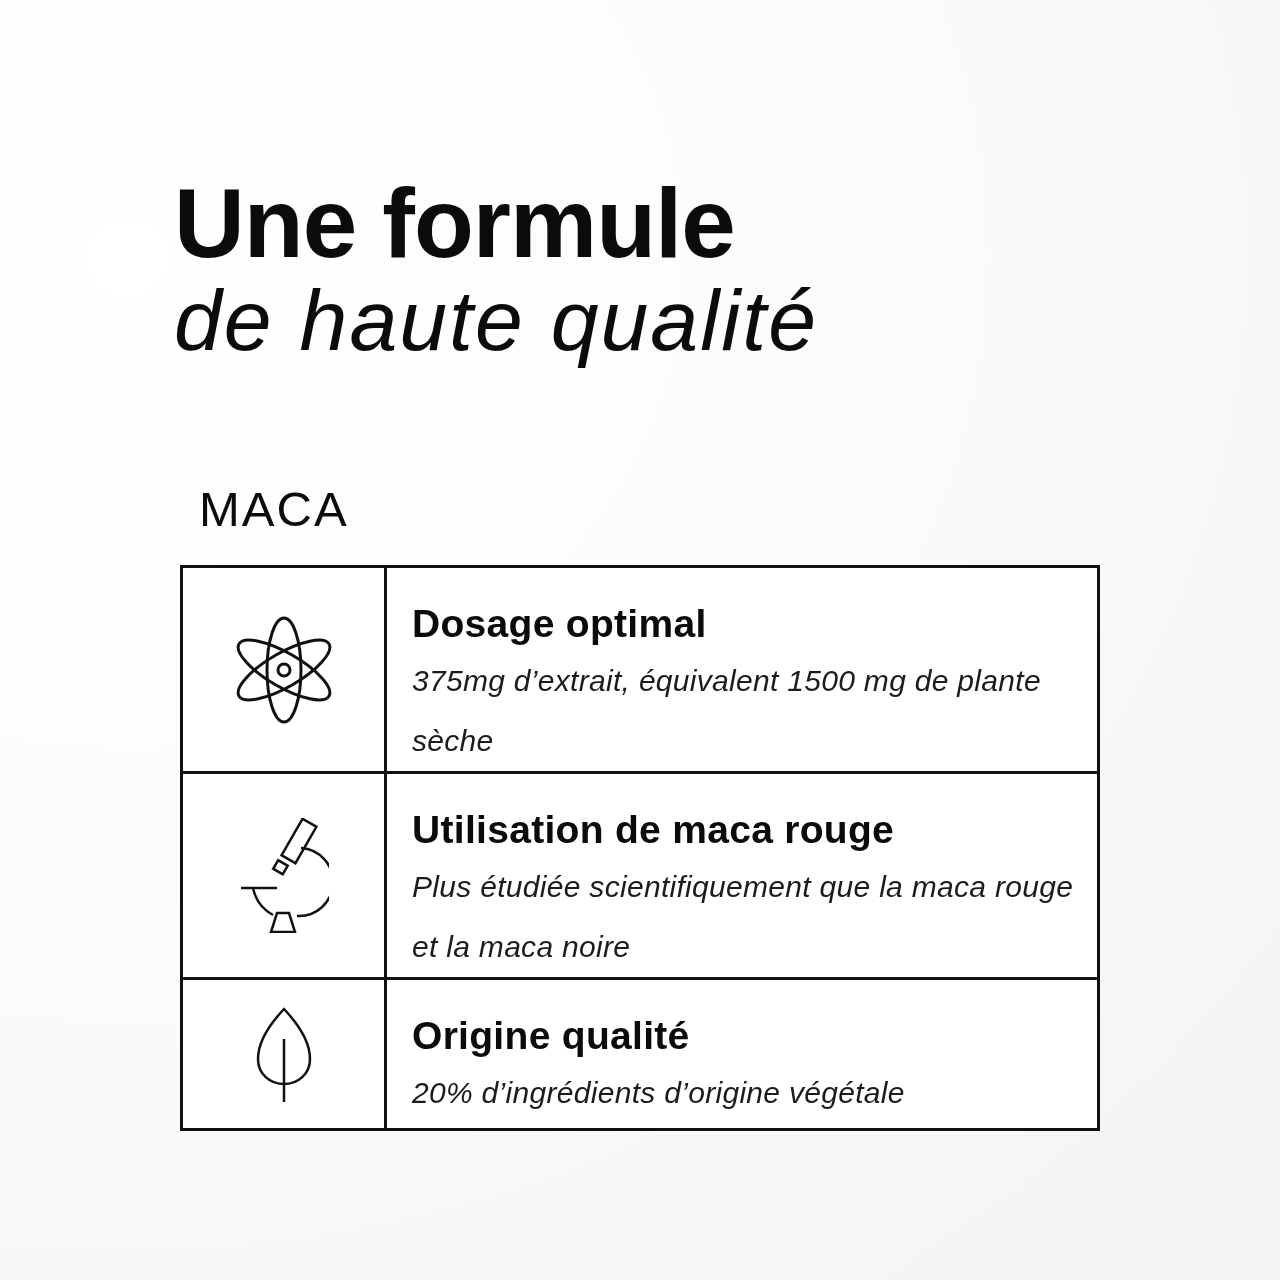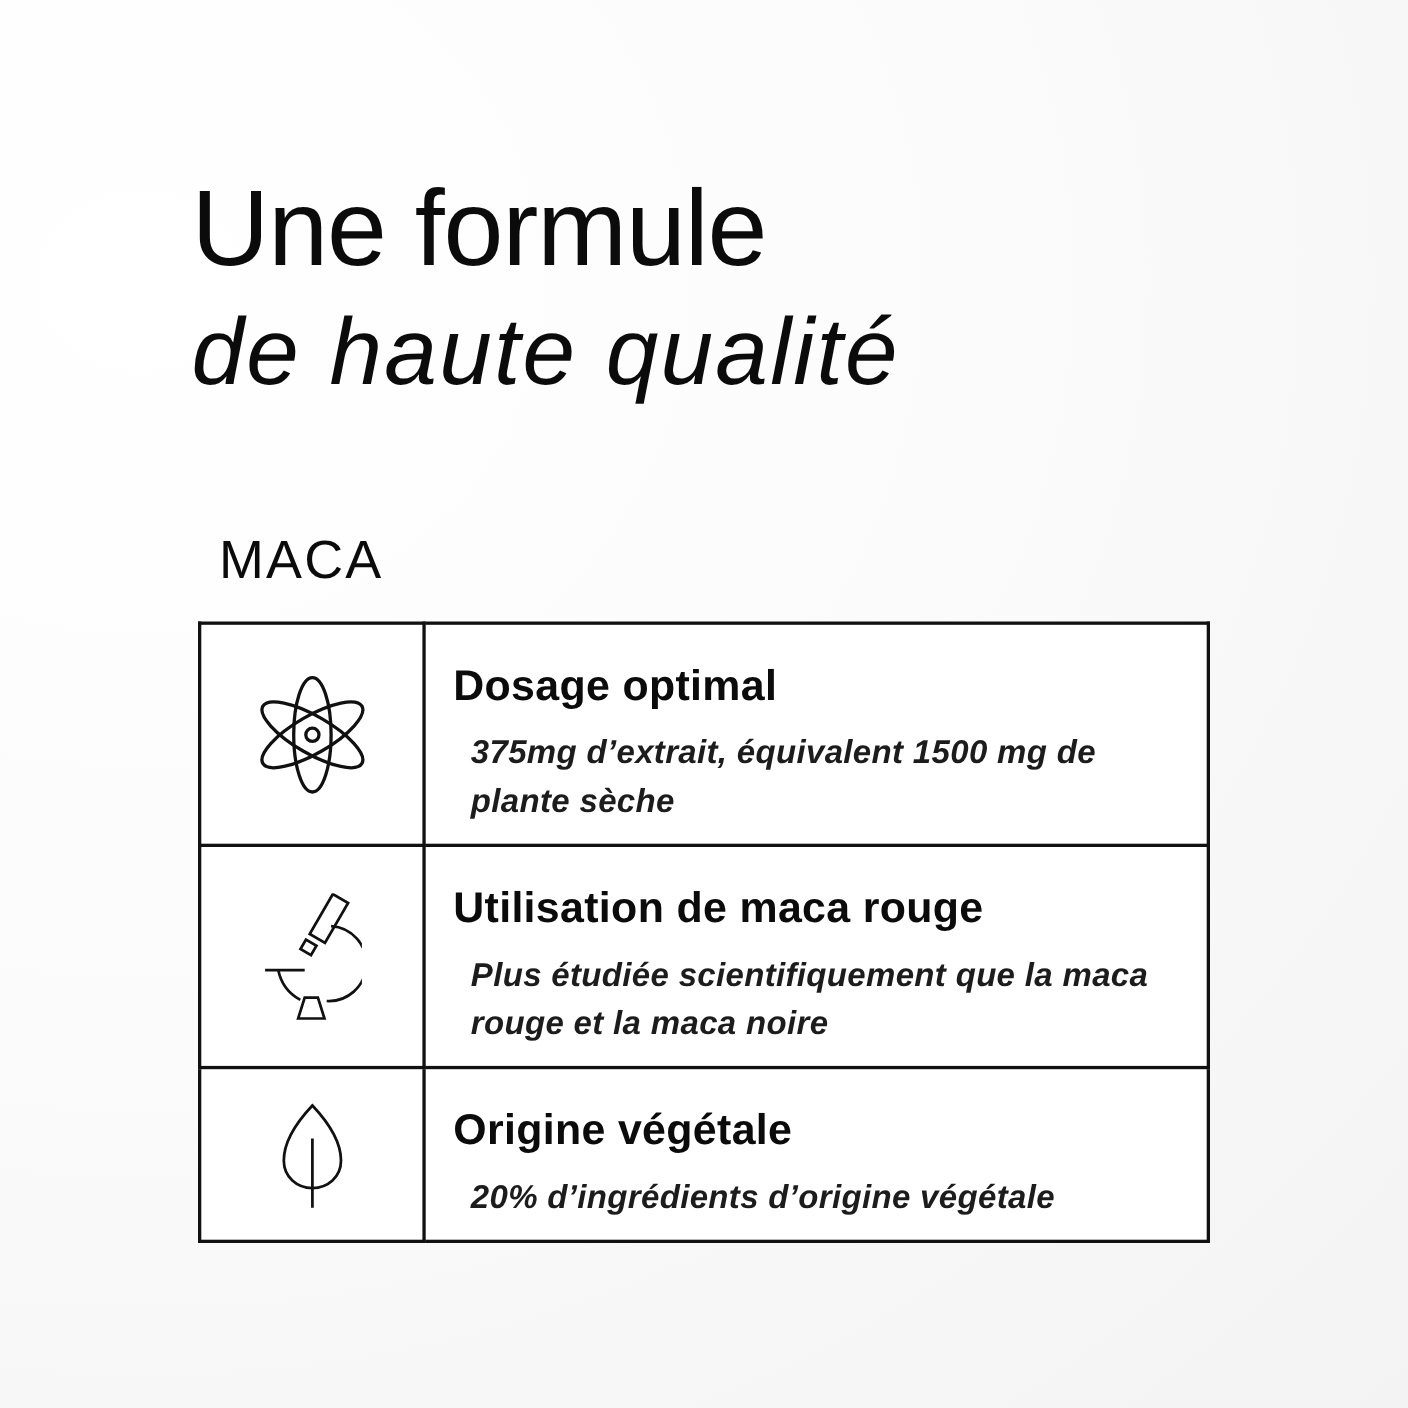--- a/index.html
+++ b/index.html
@@ -11,23 +11,23 @@
       height: 1280px;
       overflow: hidden;
       position: relative;
       background: radial-gradient(ellipse at 10% 20%, #ffffff 0%, #fcfcfc 40%, #f3f3f3 100%);
       font-family: "Liberation Sans", "DejaVu Sans", sans-serif;
       color: #0b0b0b;
     }
     .title-bold {
       position: absolute;
       left: 174px;
-      top: 152px;
+      top: 168px;
       font-size: 98px;
-      font-weight: 400;
+      font-weight: 700;
       letter-spacing: -1px;
       line-height: 110px;
       margin: 0;
       white-space: nowrap;
     }
     .title-italic {
       position: absolute;
       left: 174px;
       top: 270px;
       font-size: 86px;
@@ -81,24 +81,24 @@
     .feat-title {
       font-size: 39px;
       font-weight: 700;
       line-height: 46px;
       margin: 33px 0 4px 0;
       letter-spacing: 0.3px;
     }
     .feat-desc {
       font-size: 30px;
       font-style: italic;
-      font-weight: 700;
-      line-height: 44px;
+      font-weight: 400;
+      line-height: 60px;
       color: #1c1c1c;
-      margin: 16px;
+      margin: 0;
       letter-spacing: 0.3px;
     }
   </style>
 </head>
 <body>
 
 <h1 class="title-bold">Une formule</h1>
 <h2 class="title-italic">de haute qualité</h2>
 
 <div class="product-name">MACA</div>
@@ -148,18 +148,18 @@
   <tr class="row-3">
     <td class="icon-cell">
       <span>
         <svg width="60" height="100" viewBox="0 0 60 100" fill="none" stroke="#111" stroke-width="2.5">
           <path d="M30 5 C14 22 4 38 4 55 C4 70 16 80 30 80 C44 80 56 70 56 55 C56 38 46 22 30 5 Z"></path>
           <line x1="30" y1="35" x2="30" y2="98"></line>
         </svg>
       </span>
     </td>
     <td class="text-cell">
-      <div class="feat-title">Origine végétale</div>
+      <div class="feat-title">Origine qualité</div>
       <p class="feat-desc">20% d’ingrédients d’origine végétale</p>
     </td>
   </tr>
 </tbody>
   </table>
 
 </body></html>

